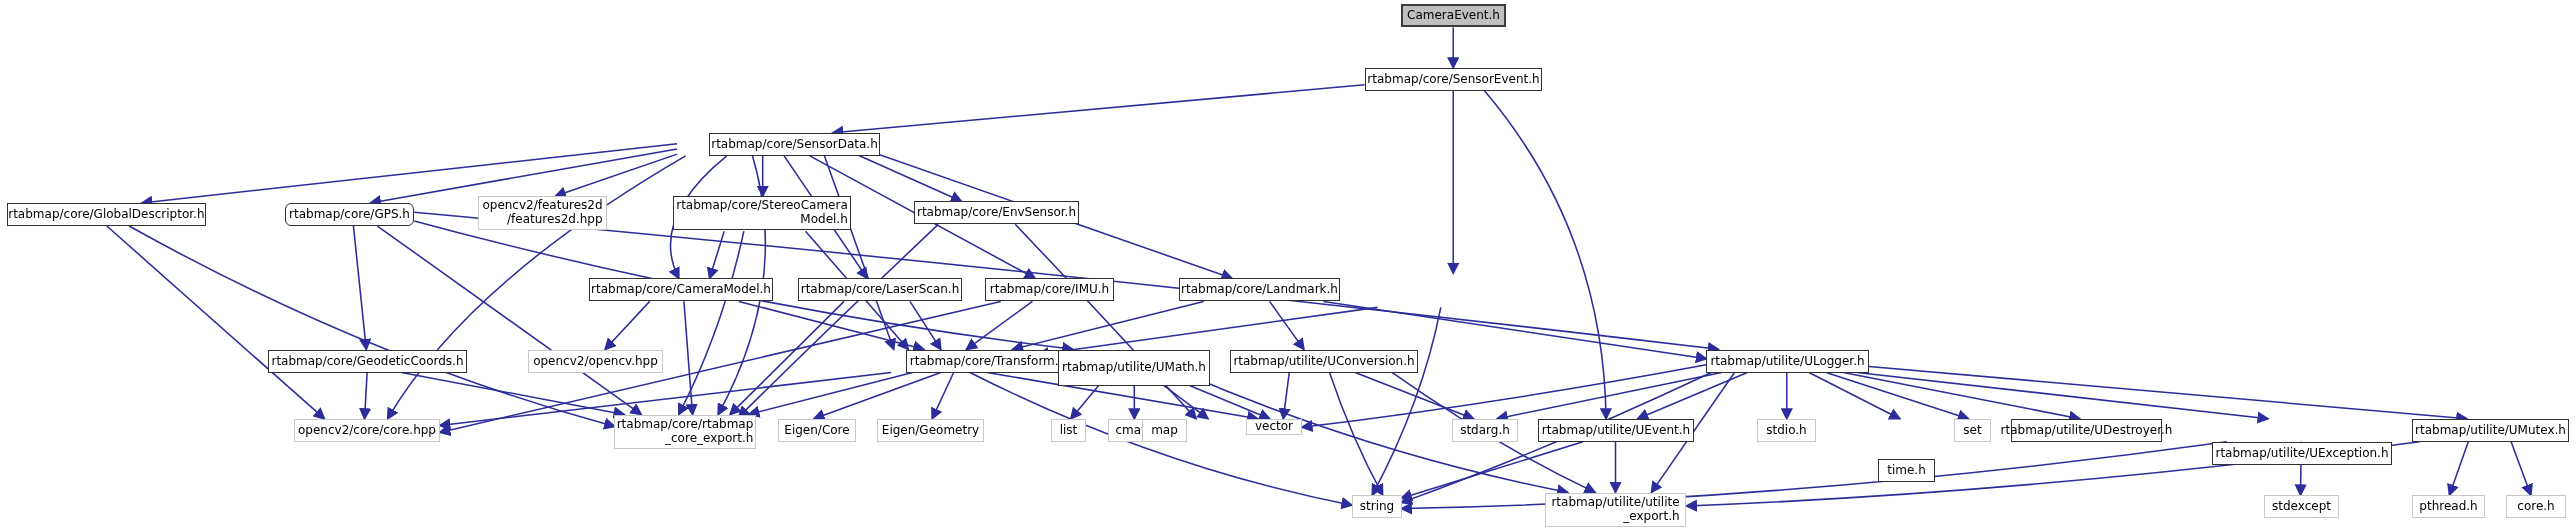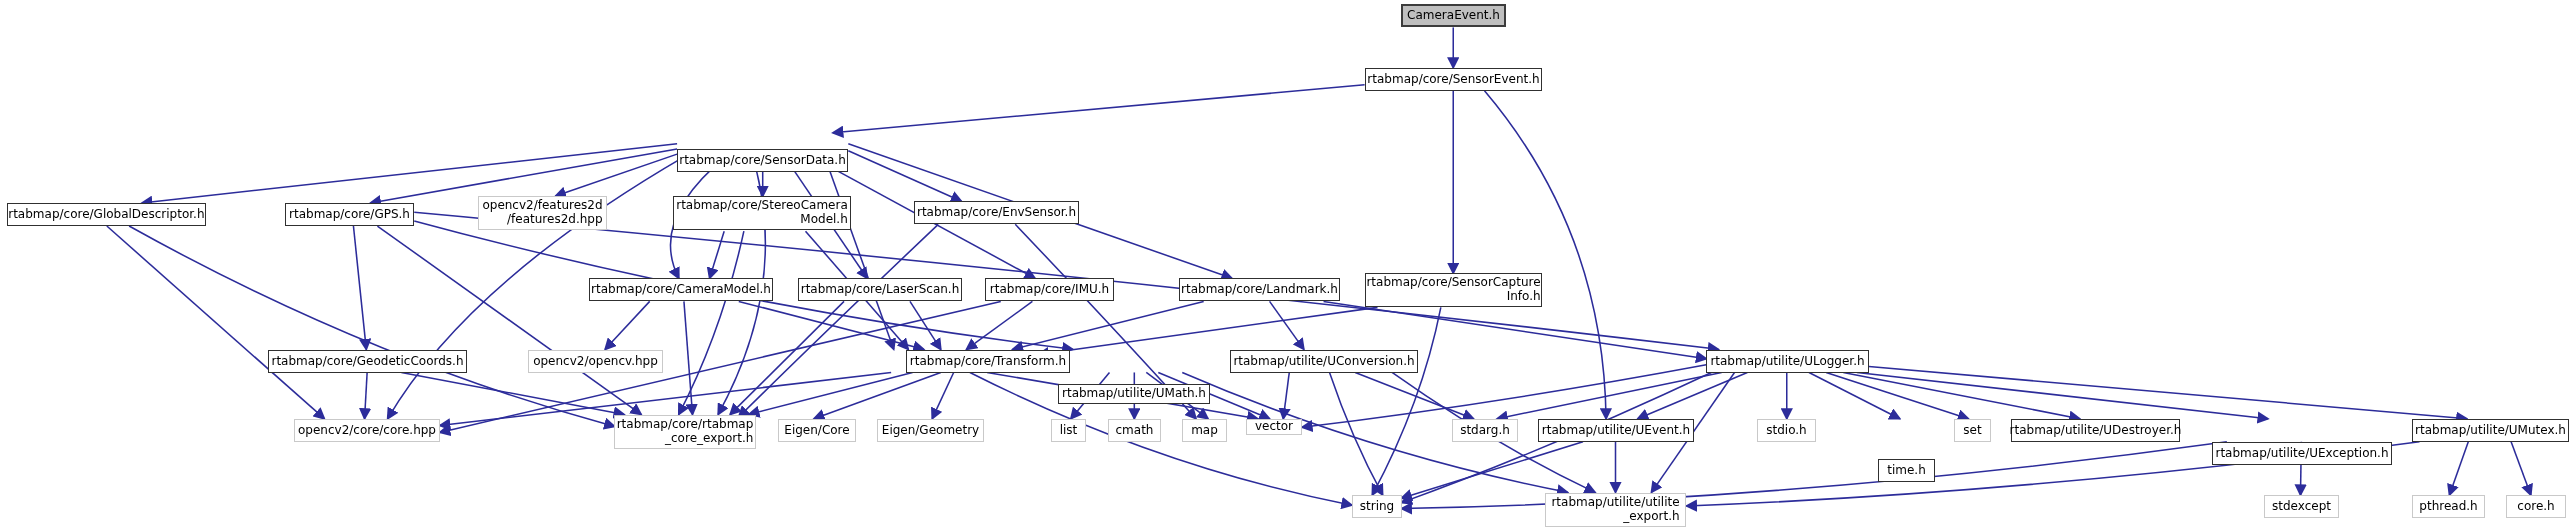--- a/index.html
+++ b/index.html
@@ -118,55 +118,53 @@
         <path class="edge" d="M2687,516 L2686,578" marker-end="url(#arrow)"></path>
         <path class="edge" d="M2600,516 Q2100,585 1636,594" marker-end="url(#arrow)"></path>
         <path class="edge" d="M2882,516 L2860,578" marker-end="url(#arrow)"></path>
         <path class="edge" d="M2932,516 L2955,578" marker-end="url(#arrow)"></path>
         <path class="edge" d="M2825,516 Q2380,575 1969,591" marker-end="url(#arrow)"></path>
       </g>
   </svg>
   <div id="nodes">
       <div class="node root" style="left: 1401px; top: 4.3px; width: 105px; height: 23px;">CameraEvent.h</div>
       <div class="node internal" style="left: 1365px; top: 68px; width: 177px; height: 23px;">rtabmap/core/SensorEvent.h</div>
-      <div class="node internal" style="left: 677px; top: 133px; width: 171px; height: 23px; margin-top: 16px;">rtabmap/core/SensorData.h</div>
+      <div class="node internal" style="left: 709px; top: 133px; width: 171px; height: 23px;">rtabmap/core/SensorData.h</div>
       <div class="node internal" style="left: 6.9px; top: 203px; width: 199px; height: 23px;">rtabmap/core/GlobalDescriptor.h</div>
-      <div class="node internal" style="left: 285px; top: 203px; width: 129px; height: 23px;">rtabmap/core/GPS.h</div>
+      <div class="node internal" style="left: 285px; top: 203px; width: 129px; height: 23px; border-radius: 6px;">rtabmap/core/GPS.h</div>
       <div class="node external" style="left: 478px; top: 196px; width: 129px; height: 34px;">opencv2/features2d
 /features2d.hpp</div>
       <div class="node internal" style="left: 673px; top: 196px; width: 178px; height: 34px;">rtabmap/core/StereoCamera
 Model.h</div>
       <div class="node internal" style="left: 914px; top: 201px; width: 165px; height: 23px;">rtabmap/core/EnvSensor.h</div>
       <div class="node internal" style="left: 589px; top: 278px; width: 184px; height: 23px;">rtabmap/core/CameraModel.h</div>
       <div class="node internal" style="left: 798px; top: 278px; width: 164px; height: 23px;">rtabmap/core/LaserScan.h</div>
       <div class="node internal" style="left: 985px; top: 278px; width: 129px; height: 23px;">rtabmap/core/IMU.h</div>
       <div class="node internal" style="left: 1179px; top: 278px; width: 161px; height: 23px;">rtabmap/core/Landmark.h</div>
-      <div class="node internal" style="left: 1365px; top: 273px; width: 177px; height: 34px;">rtabmap/core/SensorCapture
-Info.h</div>
       <div class="node internal" style="left: 268px; top: 350px; width: 199px; height: 23px;">rtabmap/core/GeodeticCoords.h</div>
       <div class="node external" style="left: 528px; top: 350px; width: 135px; height: 23px;">opencv2/opencv.hpp</div>
       <div class="node internal" style="left: 874px; top: 350px; width: 164px; height: 23px; margin-left: 32px;">rtabmap/core/Transform.h</div>
-      <div class="node internal" style="left: 1058px; top: 350px; width: 152px; height: 20px; margin-top: 34px;">rtabmap/utilite/UMath.h</div>
+      <div class="node internal" style="left: 1058px; top: 350px; width: 152px; height: 36px;">rtabmap/utilite/UMath.h</div>
       <div class="node internal" style="left: 1230px; top: 350px; width: 188px; height: 23px;">rtabmap/utilite/UConversion.h</div>
       <div class="node internal" style="left: 1706px; top: 350px; width: 163px; height: 23px;">rtabmap/utilite/ULogger.h</div>
       <div class="node external" style="left: 294px; top: 419px; width: 146px; height: 23px;">opencv2/core/core.hpp</div>
       <div class="node external" style="left: 614px; top: 415px; width: 142px; height: 34px;">rtabmap/core/rtabmap
 _core_export.h</div>
       <div class="node external" style="left: 778px; top: 419px; width: 78px; height: 23px;">Eigen/Core</div>
       <div class="node external" style="left: 877px; top: 419px; width: 107px; height: 23px;">Eigen/Geometry</div>
       <div class="node external" style="left: 1051px; top: 419px; width: 35px; height: 23px;">list</div>
       <div class="node external" style="left: 1108px; top: 419px; width: 53px; height: 23px;">cmath</div>
-      <div class="node external" style="left: 1182px; top: 419px; width: 45px; height: 23px;">map</div>
+      <div class="node external" style="left: 1142px; top: 419px; width: 45px; height: 23px;">map</div>
       <div class="node external" style="left: 1246px; top: 419px; width: 56px; height: 16px;">vector</div>
       <div class="node external" style="left: 1452px; top: 419px; width: 66px; height: 23px;">stdarg.h</div>
       <div class="node internal" style="left: 1538px; top: 419px; width: 156px; height: 23px;">rtabmap/utilite/UEvent.h</div>
       <div class="node external" style="left: 1757px; top: 419px; width: 59px; height: 23px;">stdio.h</div>
       <div class="node internal" style="left: 1878px; top: 419px; width: 57px; height: 23px; margin-top: 40px;">time.h</div>
       <div class="node external" style="left: 1954px; top: 419px; width: 37px; height: 23px;">set</div>
-      <div class="node internal" style="left: 2011px; top: 419px; width: 169px; height: 23px;">rtabmap/utilite/UDestroyer.h</div>
+      <div class="node internal" style="left: 2011px; top: 419px; width: 151px; height: 23px;">rtabmap/utilite/UDestroyer.h</div>
       <div class="node internal" style="left: 2212px; top: 442px; width: 180px; height: 23px;">rtabmap/utilite/UException.h</div>
       <div class="node internal" style="left: 2412px; top: 419px; width: 157px; height: 23px;">rtabmap/utilite/UMutex.h</div>
       <div class="node external" style="left: 1352px; top: 495px; width: 50px; height: 23px;">string</div>
       <div class="node external" style="left: 1545px; top: 493px; width: 141px; height: 34px;">rtabmap/utilite/utilite
 _export.h</div>
       <div class="node external" style="left: 2264px; top: 495px; width: 75px; height: 23px;">stdexcept</div>
       <div class="node external" style="left: 2412px; top: 495px; width: 73px; height: 23px;">pthread.h</div>
       <div class="node external" style="left: 2506px; top: 495px; width: 60px; height: 23px;">core.h</div>
     </div>
 </div>

